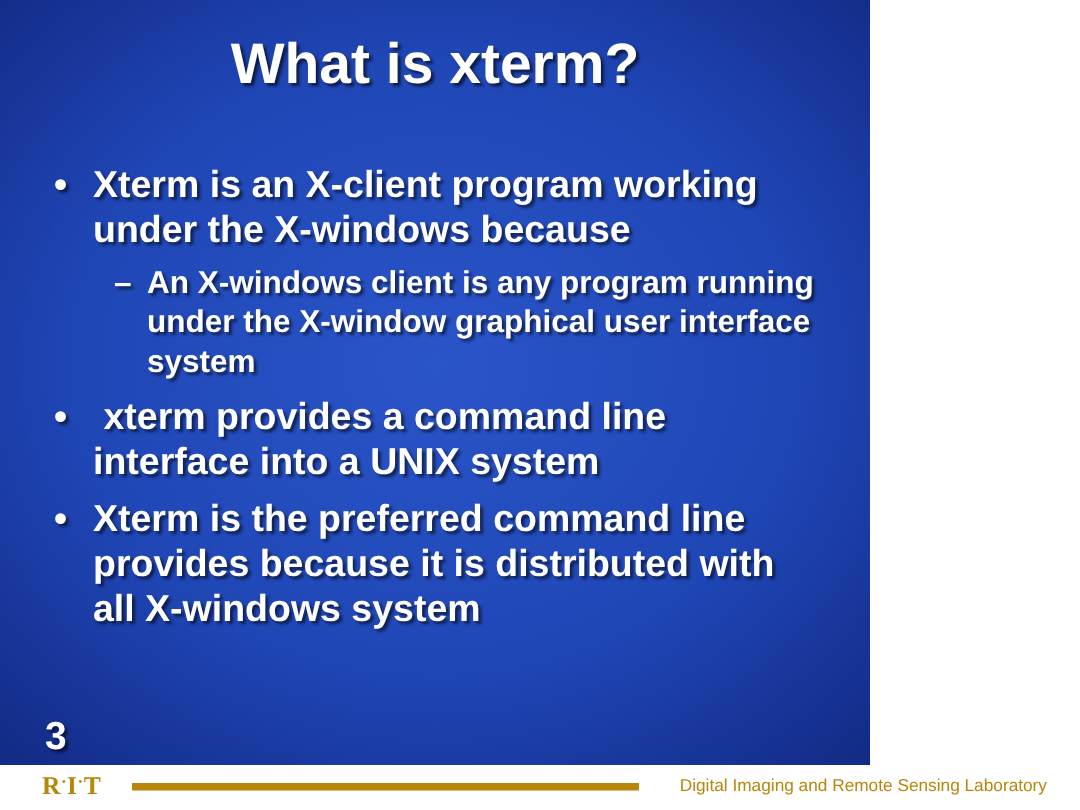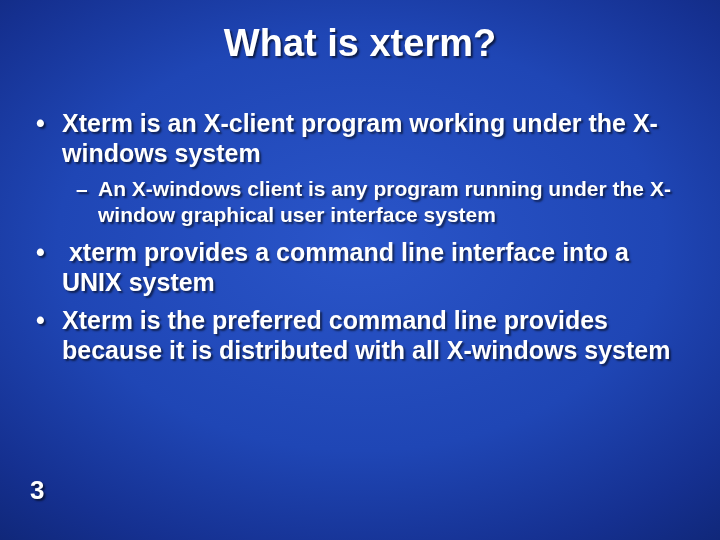--- a/index.html
+++ b/index.html
@@ -5,21 +5,21 @@
   html, body {
     margin: 0;
     padding: 0;
     width: 720px;
     height: 540px;
     overflow: hidden;
     font-family: Arial, "Helvetica Neue", Helvetica, sans-serif;
   }
   .slide {
     position: relative;
-    width: 720px;
+    width: 580px;
     height: 540px;
     background: radial-gradient(ellipse 120% 110% at 50% 45%, #2a55c9 0%, #1f46b5 35%, #153090 55%, #0b1f64 75%, #04113d 92%, #010824 100%);
     color: #ffffff;
     box-sizing: border-box;
   }
   .title {
     position: absolute;
     top: 22px;
     left: 0;
     width: 100%;
@@ -122,21 +122,21 @@
 <body>
 
 <div class="slide">
 
   <div class="title">What is xterm?</div>
 
   <div class="body">
 
     <div class="line lvl1">
       <div class="bul">•</div>
-      <div class="txt">Xterm is an X-client program working under the X-windows system</div>
+      <div class="txt">Xterm is an X-client program working under the X-windows because</div>
     </div>
 
     <div class="line lvl2">
       <div class="bul">–</div>
       <div class="txt">An X-windows client is any program running under the X-window graphical user interface system</div>
     </div>
 
     <div class="line lvl1">
       <div class="bul">•</div>
       <div class="txt">&nbsp;<span>xterm provides a command line interface into a UNIX system</span></div>
@@ -144,14 +144,21 @@
 
     <div class="line lvl1">
       <div class="bul">•</div>
       <div class="txt">Xterm is the preferred command line provides because it is distributed with all X-windows system</div>
     </div>
 
   </div>
 
   <div class="slide-number">3</div>
 
+  <div class="footer">
+    <div class="rit">
+      <span>R</span><span class="dot">•</span><span>I</span><span class="dot">•</span><span>T</span>
+    </div>
+    <div class="bar"></div>
+    <div class="lab">Digital Imaging and Remote Sensing Laboratory</div>
+  </div>
 
 </div>
 
 </body></html>

